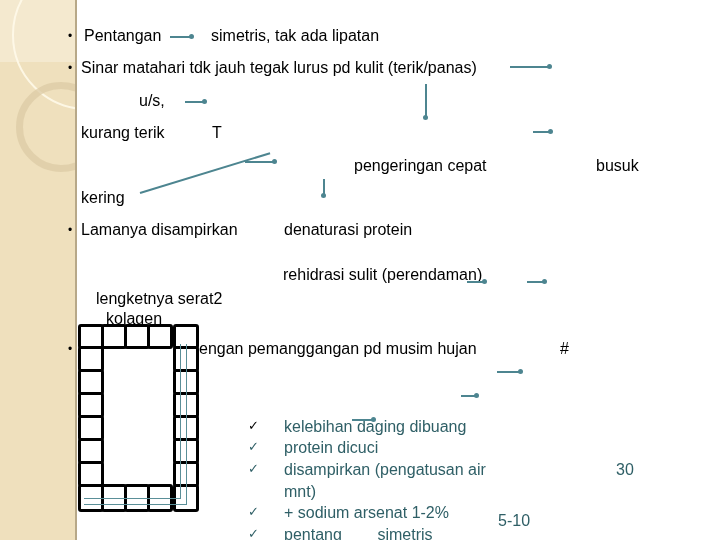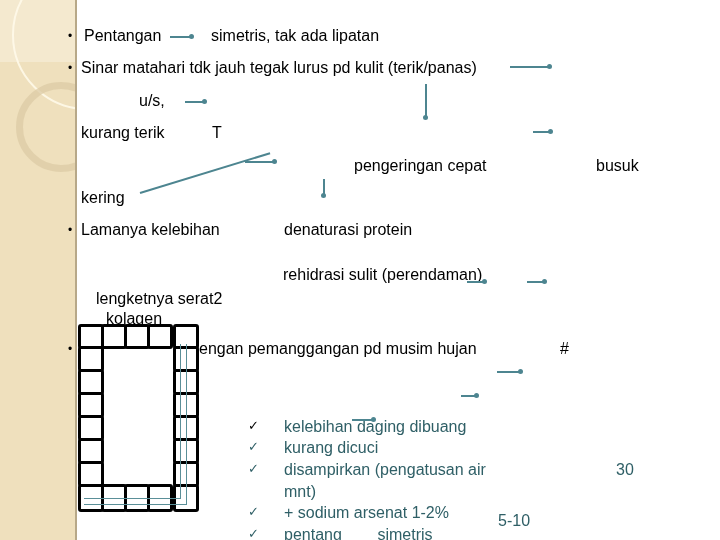--- a/index.html
+++ b/index.html
@@ -51,21 +51,21 @@
 
 <div class="arrow" style="left:245px;top:161px;width:30px;"></div>
 <span class="t" style="left:354px;top:157px;text-align:right;">pengeringan cepat</span>
 <span class="t" style="left:596px;top:157px;">busuk</span>
 <div style="position:absolute;left:143px;top:175px;width:136px;height:2px;background:#4d8590;transform-origin:right center;transform:translate(0,0) rotate(17deg);left:140px;top:192px;transform-origin:left center;transform:rotate(-17deg);"></div>
 <div class="varrow" style="left:323px;top:179px;height:17px;"></div>
 
 <span class="t" style="left:81px;top:189px;">kering</span>
 
 <span class="bullet" style="left:68px;top:221px;">•</span>
-<span class="t" style="left:81px;top:221px;">Lamanya kelebihan</span>
+<span class="t" style="left:81px;top:221px;">Lamanya disampirkan</span>
 <span class="t" style="left:284px;top:221px;">denaturasi protein</span>
 
 <span class="t" style="left:283px;top:266px;">rehidrasi sulit (perendaman)</span>
 <div class="arrow" style="left:467px;top:281px;width:18px;"></div>
 <div class="arrow" style="left:527px;top:281px;width:18px;"></div>
 
 <span class="t" style="left:96px;top:290px;">lengketnya serat2</span>
 <span class="t" style="left:106px;top:310px;">kolagen</span>
 
 <span class="bullet" style="left:68px;top:340px;">•</span>
@@ -106,21 +106,21 @@
   <div style="position:absolute;left:108px;top:20px;width:1px;height:160px;background:#5a8f98;"></div>
   <div style="position:absolute;left:6px;top:174px;width:97px;height:1px;background:#5a8f98;"></div>
   <div style="position:absolute;left:6px;top:180px;width:103px;height:1px;background:#5a8f98;"></div>
 </div>
 
 <span class="check" style="left:248px;top:418px;color:#000;">✓</span>
 <span class="t teal" style="left:284px;top:418px;">kelebihan daging dibuang</span>
 <div class="arrow" style="left:352px;top:419px;width:22px;"></div>
 
 <span class="check" style="left:248px;top:439px;">✓</span>
-<span class="t teal" style="left:284px;top:439px;">kurang dicuci</span>
+<span class="t teal" style="left:284px;top:439px;">protein dicuci</span>
 
 <span class="check" style="left:248px;top:461px;">✓</span>
 <span class="t teal" style="left:284px;top:461px;">disampirkan (pengatusan air</span>
 <span class="t teal" style="left:616px;top:461px;">30</span>
 
 <span class="t teal" style="left:284px;top:483px;">mnt)</span>
 
 <span class="check" style="left:248px;top:504px;">✓</span>
 <span class="t teal" style="left:284px;top:504px;">+ sodium arsenat 1-2%</span>
 <span class="t teal" style="left:498px;top:504px;margin-top:8px;">5-10</span>

